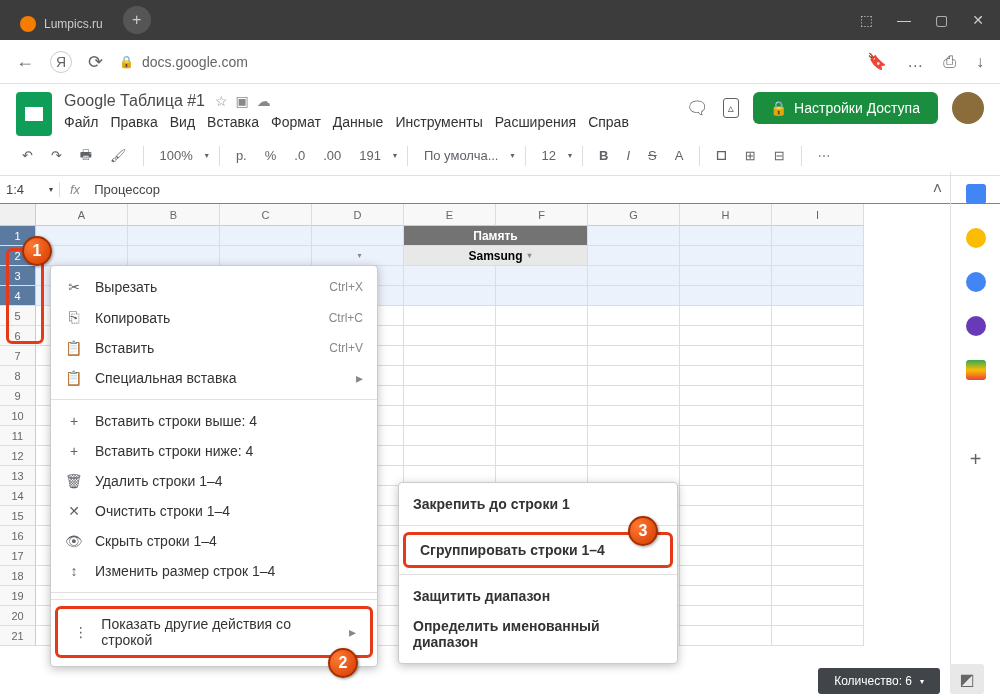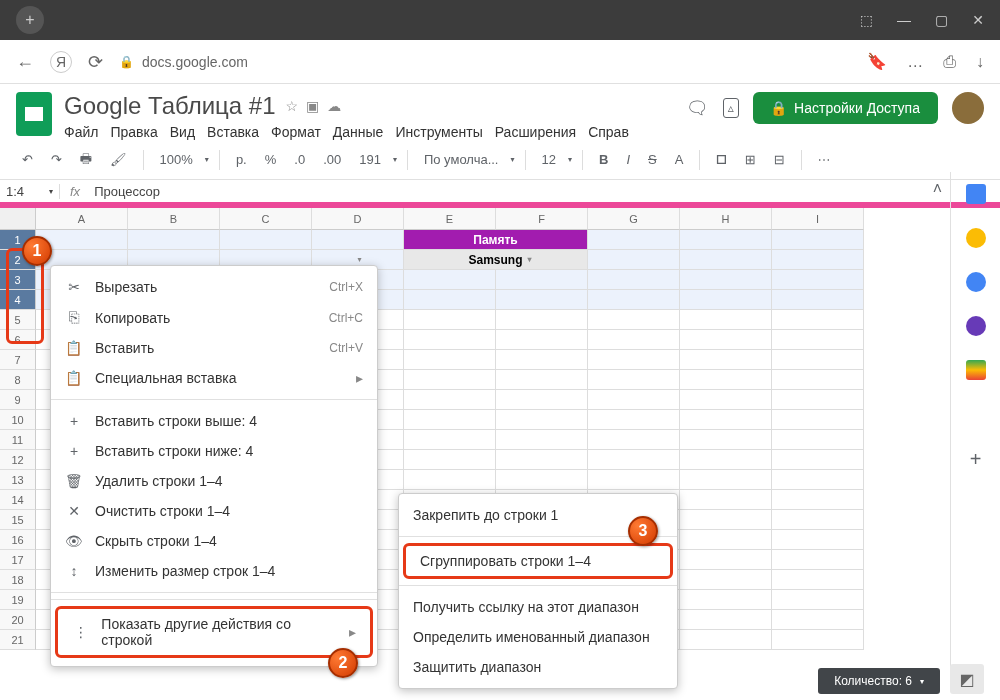--- a/index.html
+++ b/index.html
@@ -21,86 +21,90 @@
 .addr-box { display: flex; align-items: center; gap: 8px; color: #666; font-size: 14px; }
 .lock { font-size: 12px; }
 .page-title-browser { color: #555; font-size: 14px; margin-left: 20px; }
 .addr-right { margin-left: auto; display: flex; gap: 20px; color: #666; align-items: center; }
 
 
 .app-header { display: flex; align-items: flex-start; padding: 8px 16px 0; gap: 12px; }
 .sheets-logo { width: 36px; height: 44px; background: #0f9d58; border-radius: 4px; position: relative; display: flex; align-items: center; justify-content: center; }
 .sheets-logo::after { content: ""; width: 18px; height: 14px; background: #fff; }
 .doc-title-row { display: flex; align-items: center; gap: 10px; }
-.doc-title { font-size: 24px; color: #4a4a4a; }
+.doc-title { font-size: 16px; color: #4a4a4a; }
 .doc-icons { color: #888; font-size: 14px; display: flex; gap: 8px; }
 .menu-bar { display: flex; gap: 12px; font-size: 14px; color: #333; margin-top: 4px; }
 .menu-bar span { cursor: pointer; }
 .header-right { margin-left: auto; display: flex; align-items: center; gap: 14px; }
 .share-btn { background: #1a8e3e; color: #fff; padding: 8px 18px; border-radius: 6px; font-size: 14px; display: flex; align-items: center; gap: 6px; }
 .avatar { width: 32px; height: 32px; border-radius: 50%; background: #8a6d3b; }
 .hdr-icon { color: #5f6368; font-size: 18px; }
 
 
 .toolbar { display: flex; align-items: center; padding: 4px 16px; gap: 6px; border-bottom: 1px solid #e0e0e0; height: 40px; font-size: 13px; color: #5f6368; }
 .tool-sep { width: 1px; height: 20px; background: #ddd; margin: 0 4px; }
 .tool-btn { padding: 4px 6px; cursor: pointer; border-radius: 2px; }
 
 
-.formula-bar { display: flex; align-items: center; height: 28px; border-bottom: 6px solid #ec4899; font-size: 13px; color: #444; }
+.formula-bar { display: flex; align-items: center; height: 28px; border-bottom: 1px solid #ec4899; font-size: 13px; color: #444; }
 .name-box { width: 60px; padding: 0 6px; border-right: 1px solid #ddd; display: flex; align-items: center; justify-content: space-between; }
 .fx { font-style: italic; color: #888; padding: 0 10px; }
 .formula-input { flex: 1; padding: 0 4px; }
 
 
 .sheet-area { display: flex; height: 452px; position: relative; }
 .col-headers { display: flex; position: absolute; left: 36px; top: 0; height: 22px; }
 .col-h { width: 92px; text-align: center; font-size: 11px; color: #666; border-right: 1px solid #ddd; border-bottom: 1px solid #ccc; line-height: 22px; background: #f8f8f8; }
 .corner { width: 36px; height: 22px; position: absolute; left: 0; top: 0; border-right: 1px solid #ccc; border-bottom: 1px solid #ccc; background: #f0f0f0; }
 .row-headers { position: absolute; left: 0; top: 22px; width: 36px; }
 .row-h { height: 20px; text-align: center; font-size: 11px; color: #666; border-bottom: 1px solid #ddd; border-right: 1px solid #ccc; line-height: 20px; background: #f8f8f8; }
 .row-h.sel { background: #5a7aa0; color: #fff; }
 .cells { position: absolute; left: 36px; top: 22px; }
 .cell-row { display: flex; height: 20px; }
 .cell { width: 92px; border-right: 1px solid #ddd; border-bottom: 1px solid #ddd; font-size: 12px; display: flex; align-items: center; justify-content: center; }
 .cell.sel { background: #ecf2fc; }
-.cell.memory-hdr { background: #a21caf; color: #fff; font-weight: bold; }
+.cell.memory-hdr { background: #737373; color: #fff; font-weight: bold; }
 .cell.samsung { background: #e8e8e8; font-weight: bold; }
 .dropdown-arrow { color: #888; font-size: 8px; margin-left: 4px; }
 
 
 .side-panel { position: absolute; right: 0; top: 172px; width: 50px; display: flex; flex-direction: column; align-items: center; gap: 24px; padding-top: 12px; border-left: 1px solid #e0e0e0; height: 500px; }
 .side-icon { width: 20px; height: 20px; border-radius: 3px; }
 
 
 .ctx-menu { position: absolute; background: #fff; border: 1px solid #ccc; box-shadow: 0 2px 10px rgba(0,0,0,0.25); border-radius: 4px; font-size: 14px; color: #333; z-index: 100; padding: 6px 0; }
 .ctx-item { display: flex; align-items: center; padding: 7px 14px; gap: 12px; cursor: pointer; }
 .ctx-icon { width: 18px; text-align: center; color: #5f6368; font-size: 14px; }
 .ctx-shortcut { margin-left: auto; color: #888; font-size: 12px; }
 .ctx-arrow { margin-left: auto; color: #888; }
 .ctx-sep { height: 1px; background: #e0e0e0; margin: 6px 0; }
 .ctx-highlight { border: 3px solid #e63917; border-radius: 6px; }
 
-.submenu { left: 398px; top: 493px; width: 280px; }
+.submenu { left: 398px; top: 482px; width: 280px; font-weight: bold; }
 .main-menu { left: 50px; top: 265px; width: 328px; }
 
 
 .badge { position: absolute; width: 30px; height: 30px; border-radius: 50%; background: radial-gradient(circle at 30% 30%, #ff7a33, #d23a00); color: #fff; font-weight: bold; display: flex; align-items: center; justify-content: center; font-size: 16px; border: 2px solid #a52e00; z-index: 200; box-shadow: 1px 1px 3px rgba(0,0,0,0.4); }
 .sel-outline { position: absolute; border: 3px solid #e63917; border-radius: 6px; z-index: 150; pointer-events: none; }
 
 
 .status-bar { position: absolute; bottom: 6px; right: 60px; background: #414549; color: #fff; padding: 6px 16px; font-size: 12px; border-radius: 3px; display: flex; align-items: center; gap: 8px; }
 .explore { position: absolute; bottom: 6px; right: 16px; width: 34px; height: 30px; background: #e8e8e8; border-radius: 3px; display: flex; align-items: center; justify-content: center; color: #666; }
 
 .collapse-btn { position: absolute; right: 58px; top: 180px; color: #5f6368; font-size: 16px; }
 </style>
 </head>
 <body>
 
 <div class="browser-top">
+  <div class="tab">
+    <div class="tab-icon orange"></div>
+    <span>Lumpics.ru</span>
+  </div>
   <div class="new-tab">+</div>
   <div class="win-controls">
     <span>⬚</span>
     <span>—</span>
     <span>▢</span>
     <span>✕</span>
   </div>
 </div>
 
 <div class="addr-bar">
@@ -536,27 +540,24 @@
 <div class="ctx-menu submenu">
   <div class="ctx-item">
       <span>Закрепить до строки 1</span>
     </div>
   <div class="ctx-sep"></div>
   <div class="ctx-item ctx-highlight" style="margin:2px 4px">
       <span>Сгруппировать строки 1–4</span>
     </div>
   <div class="ctx-sep"></div>
   <div class="ctx-item">
-      <span>Получить ссылку на этот диапазон</span>
+      <span>Защитить диапазон</span>
     </div>
   <div class="ctx-item">
       <span>Определить именованный диапазон</span>
-    </div>
-  <div class="ctx-item">
-      <span>Защитить диапазон</span>
     </div>
 </div>
 
 <div class="sel-outline" style="left:6px;top:248px;width:38px;height:96px"></div>
 <div class="badge" style="left:22px;top:236px">1</div>
 <div class="badge" style="left:328px;top:648px">2</div>
 <div class="badge" style="left:628px;top:516px">3</div>
 
 <div class="status-bar">
     <span>Количество: 6</span>

